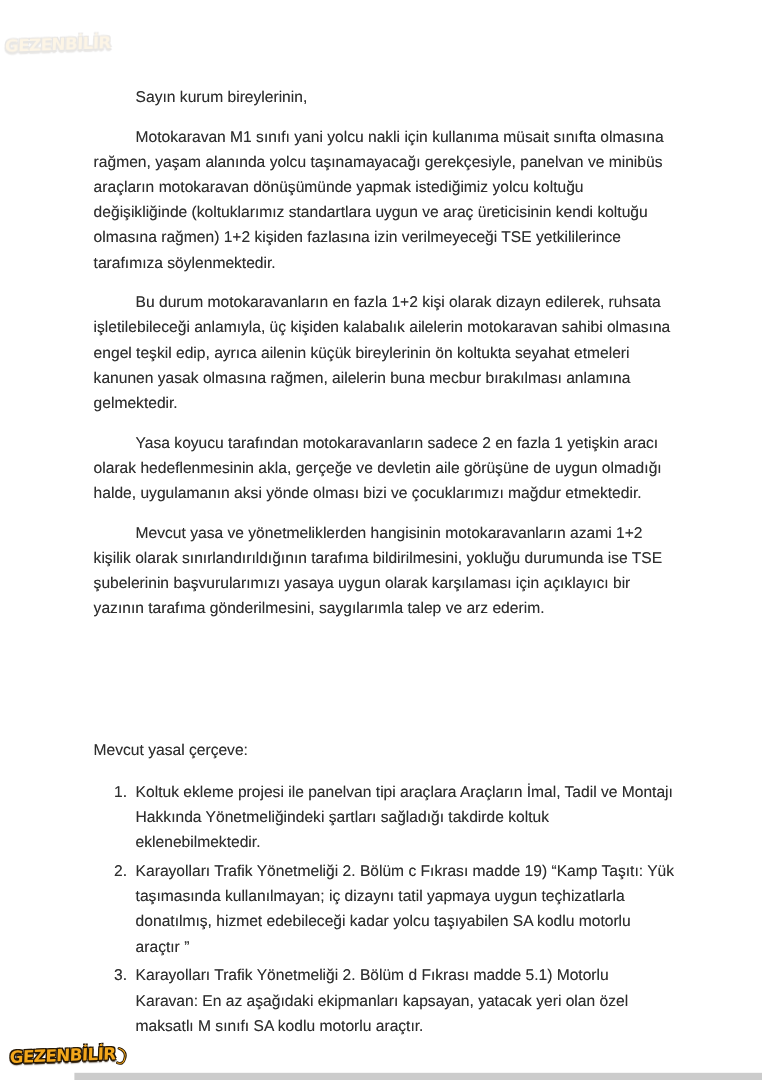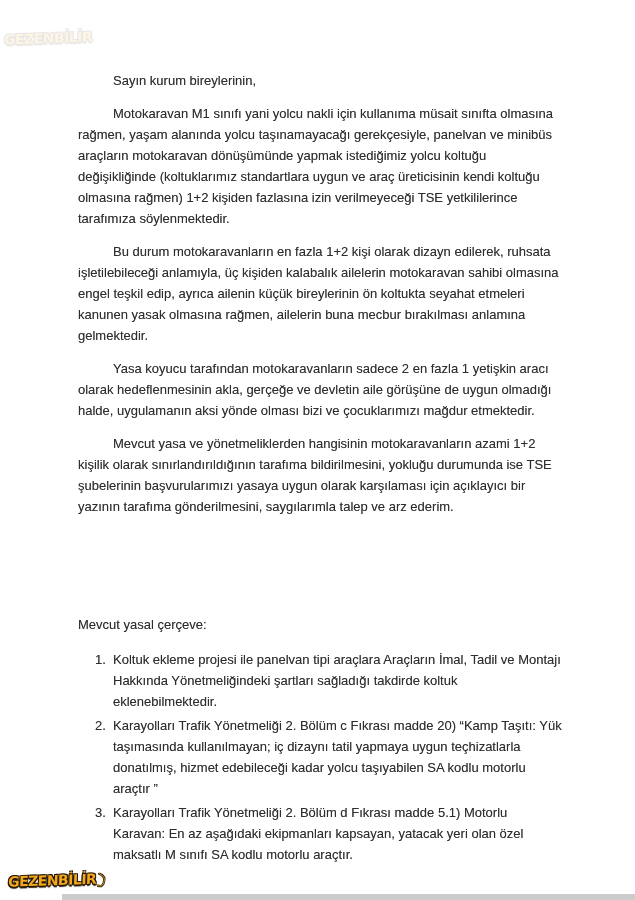--- a/index.html
+++ b/index.html
@@ -91,21 +91,21 @@
 
     <p class="legal-heading">Mevcut yasal çerçeve:</p>
 
     <ol class="legal-list">
       <li>
         <span class="num">1.</span>
         <span class="li-text">Koltuk ekleme projesi ile panelvan tipi araçlara Araçların İmal, Tadil ve Montajı Hakkında Yönetmeliğindeki şartları sağladığı takdirde koltuk eklenebilmektedir.</span>
       </li>
       <li>
         <span class="num">2.</span>
-        <span class="li-text">Karayolları Trafik Yönetmeliği 2. Bölüm c Fıkrası madde 20) “Kamp Taşıtı: Yük taşımasında kullanılmayan; iç dizaynı tatil yapmaya uygun teçhizatlarla donatılmış, hizmet edebileceği kadar yolcu taşıyabilen SA kodlu motorlu araçtır ”</span>
+        <span class="li-text">Karayolları Trafik Yönetmeliği 2. Bölüm c Fıkrası madde 19) “Kamp Taşıtı: Yük taşımasında kullanılmayan; iç dizaynı tatil yapmaya uygun teçhizatlarla donatılmış, hizmet edebileceği kadar yolcu taşıyabilen SA kodlu motorlu araçtır ”</span>
       </li>
       <li>
         <span class="num">3.</span>
         <span class="li-text">Karayolları Trafik Yönetmeliği 2. Bölüm d Fıkrası madde 5.1) Motorlu Karavan: En az aşağıdaki ekipmanları kapsayan, yatacak yeri olan özel maksatlı M sınıfı SA kodlu motorlu araçtır.</span>
       </li>
     </ol>
 
   </div>
 
   <div class="gz-logo logo-bottom">

